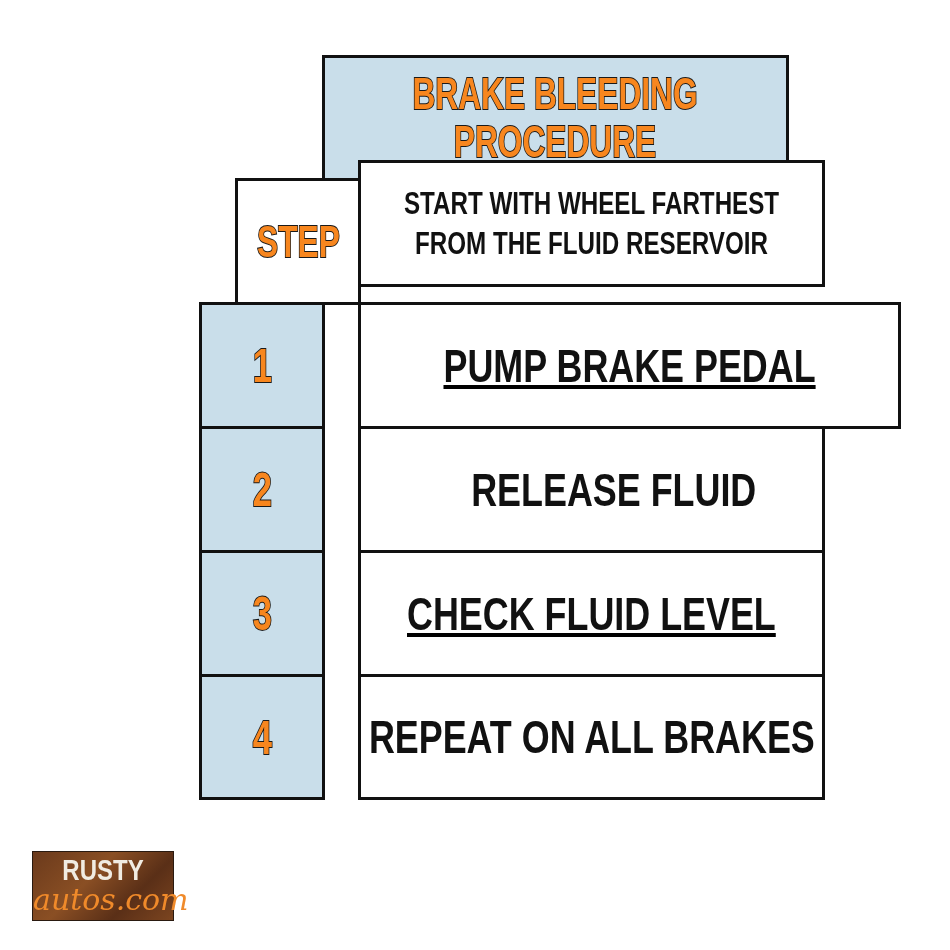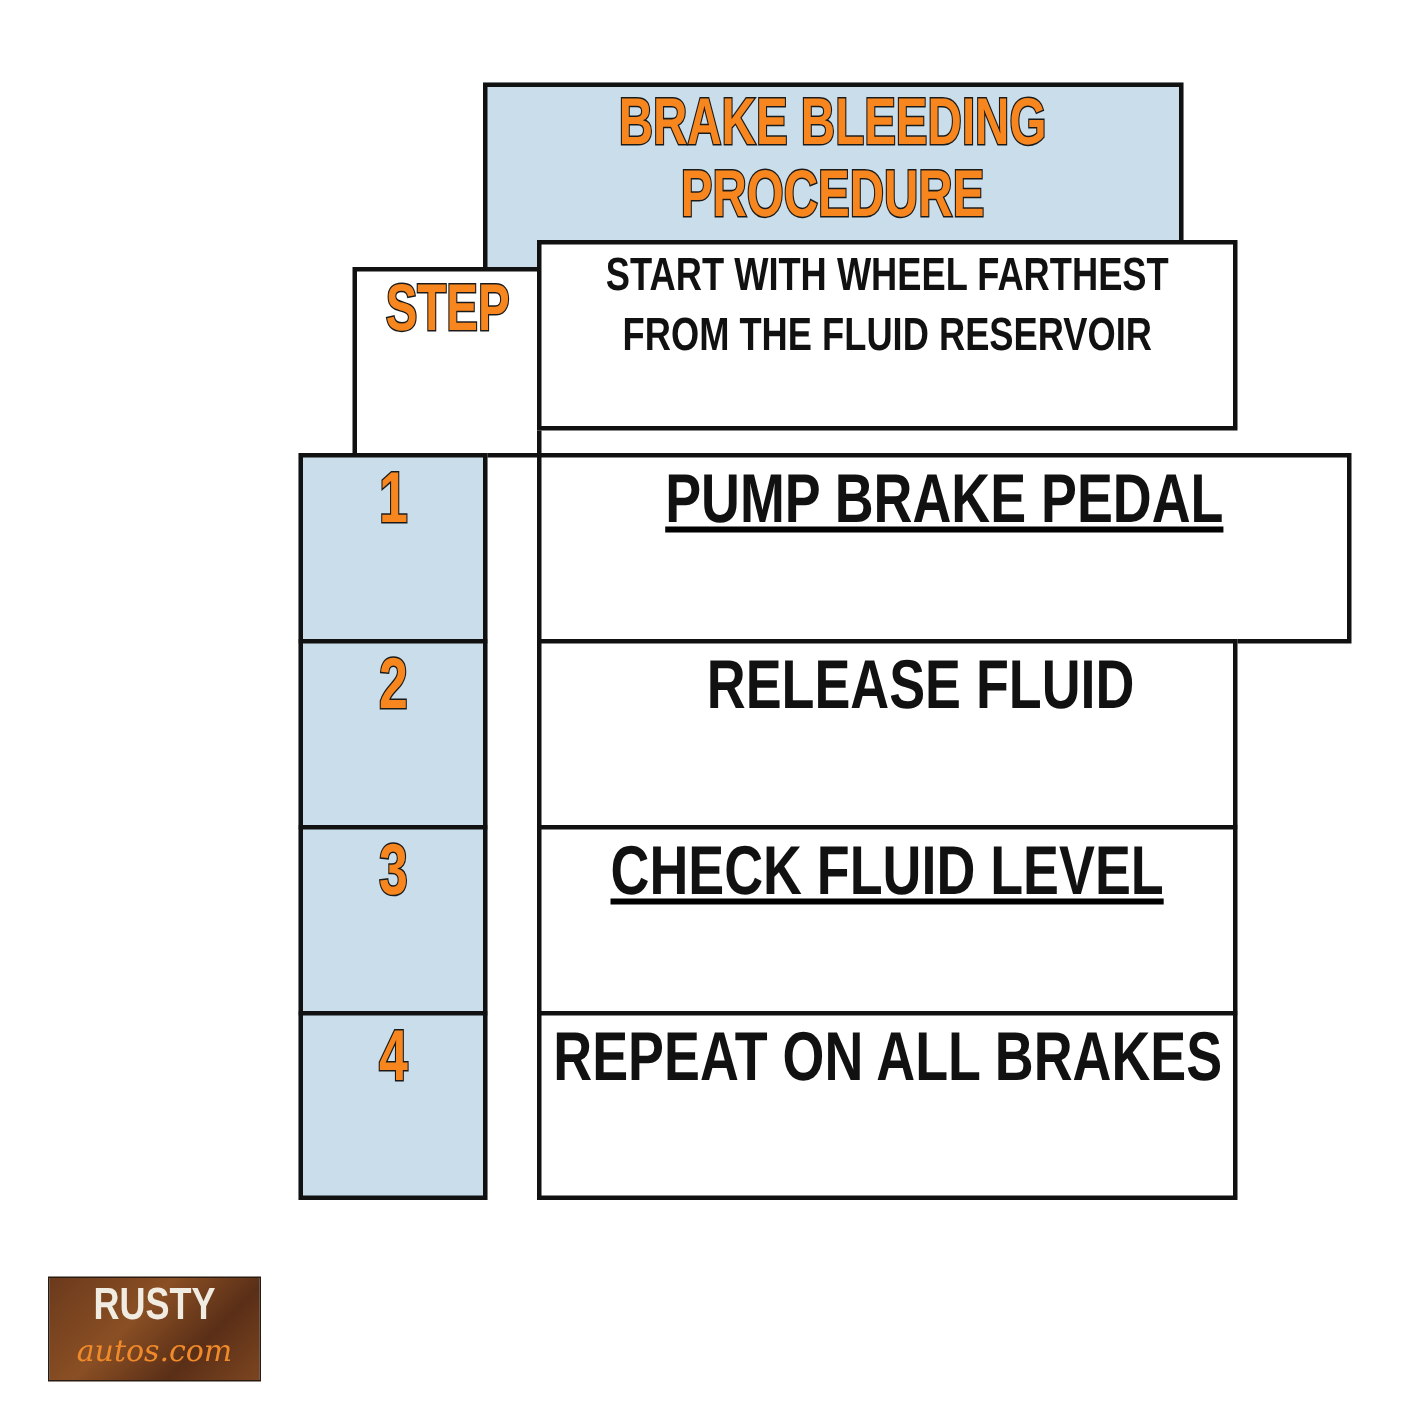--- a/index.html
+++ b/index.html
@@ -1,29 +1,29 @@
 <!DOCTYPE html>
 <html><head>
 <meta charset="utf-8">
 <style>
   html,body{margin:0;padding:0;background:#ffffff;}
   body{width:950px;height:950px;position:relative;overflow:hidden;font-family:"Liberation Sans",sans-serif;}
-  .cell{position:absolute;box-sizing:border-box;border:3px solid #111;display:flex;justify-content:center;text-align:center;}
+  .cell{position:absolute;box-sizing:border-box;border:3px solid #111;display:flex;align-items:center;justify-content:center;text-align:center;}
   .blue{background:#c9deea;}
   .white{background:#ffffff;margin-left:36px;}
   .orange{color:#f7861e;font-weight:bold;-webkit-text-stroke:2px #1a1a1a;paint-order:stroke fill;transform:scaleX(0.72);letter-spacing:0px;}
   .title{font-size:44px;line-height:48px;}
   .steplbl{font-size:44px;}
   .num{font-size:48px;}
   .black{color:#111;font-weight:bold;transform:scaleX(0.78);white-space:nowrap;}
   .big{font-size:46px;}
   .sub{font-size:31px;line-height:40px;}
   .logo{position:absolute;left:32px;top:851px;width:142px;height:70px;background:linear-gradient(135deg,#6b3a1c,#8a4f24 40%,#5a2f17 70%,#7c4520);border:1px solid #2a1a10;box-sizing:border-box;text-align:center;}
   .logo .l1{display:block;color:#f1ece2;font-weight:bold;font-size:30px;line-height:32px;margin-top:2px;transform:scaleX(0.8);}
-  .logo .l2{display:block;color:#f08a2a;font-family:"DejaVu Serif",serif;font-style:italic;font-size:20px;line-height:28px;}
+  .logo .l2{display:block;color:#f08a2a;font-family:"DejaVu Serif",serif;font-style:italic;font-size:30px;line-height:28px;}
 </style>
 </head>
 <body>
 
 <div class="cell blue" style="left:322px;top:55px;width:467px;height:126px;">
   <div class="orange title">
     <div>BRAKE BLEEDING</div>
     <div>PROCEDURE</div>
   </div>
 </div>

